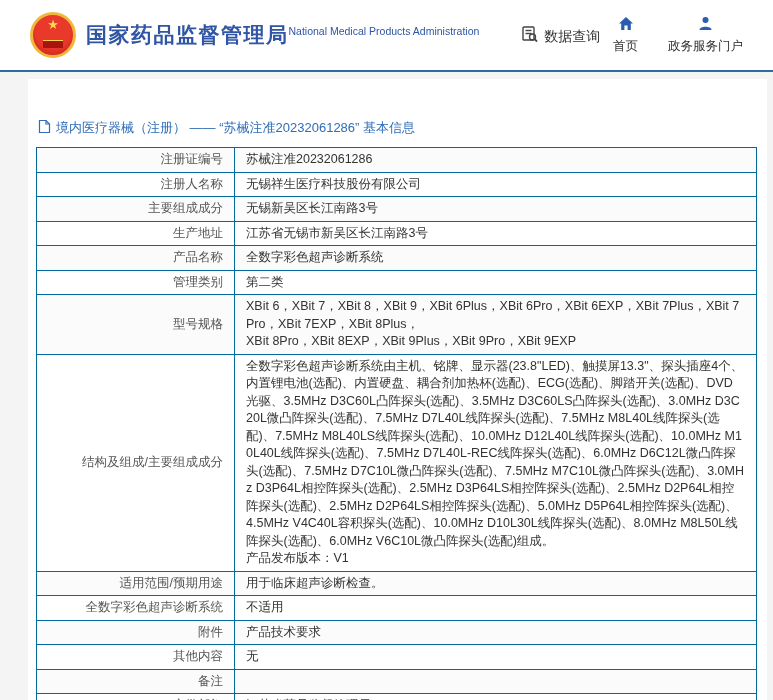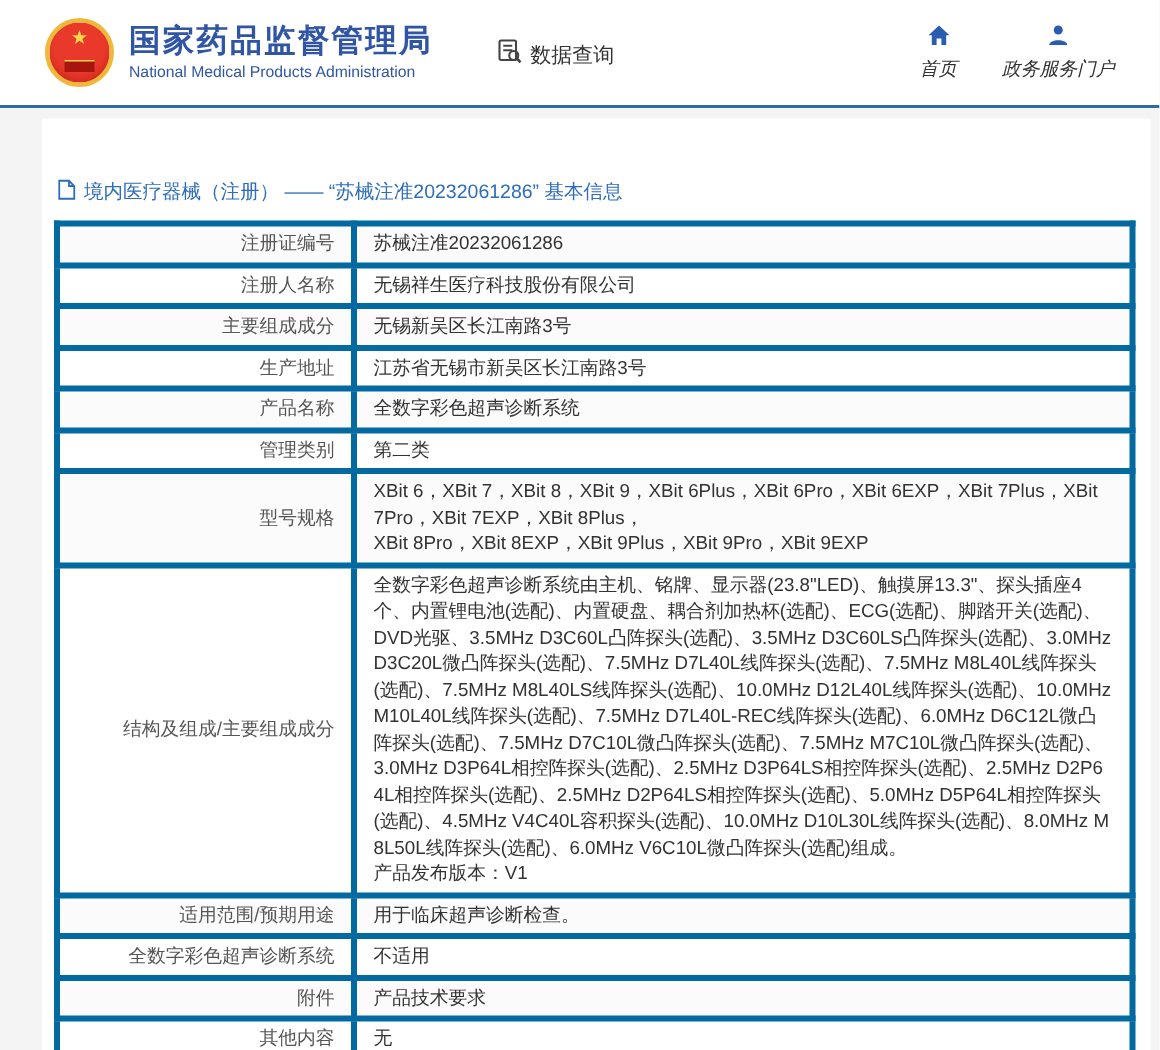--- a/index.html
+++ b/index.html
@@ -24,28 +24,28 @@
     position:relative; flex:0 0 auto;
   }
   .emblem::before {
     content:"★"; position:absolute; top:2px; left:0; right:0;
     text-align:center; color:#ffd84d; font-size:13px; line-height:16px;
   }
   .emblem::after {
     content:""; position:absolute; left:10px; right:10px; bottom:7px; height:7px;
     background:#a8150e; border-top:1.5px solid #ffd84d;
   }
-  .title-block { display:flex; flex-direction:column; line-height:1.15; }
+  .title-block { display:flex; flex-direction:row; line-height:1.15; }
   .site-title { font-size:21px; font-weight:bold; color:#2f55a4; letter-spacing:1.5px; }
   .site-subtitle { font-size:10.5px; color:#2f55a4; margin-top:2px; }
   .data-query {
     margin-left:42px; display:flex; align-items:flex-end; gap:5px;
     font-size:14px; color:#333; cursor:pointer;
   }
-  .top-nav { margin-left:auto; display:flex; gap:30px;font-style:italic; }
+  .top-nav { margin-left:auto; display:flex; gap:30px; }
   .nav-item {
     display:flex; flex-direction:column; align-items:center; gap:4px;
     font-size:12.5px; color:#333; text-decoration:none; cursor:pointer;
   }
   .blue-line { height:2px; background:#2e6da4; }
   
   .card {
     margin:7px 6px 0 28px;
     background:#fff;
     padding:8px 10px 14px 8px;
@@ -56,21 +56,21 @@
     color:#2e6db8; font-size:13px;
     padding:4px 0 10px 2px;
     margin-top:28px;
   }
   
   table.info {
     width:100%; border-collapse:collapse;
     font-size:12.5px; table-layout:fixed;
   }
   table.info td {
-    border:4px solid #0369a1;
+    border:1px solid #0369a1;
     padding:3px 11px;
     line-height:1.4;
     vertical-align:middle;
   }
   table.info tr:nth-child(odd) td { background:#fbfbfb; }
   td.label {
     width:198px; text-align:right; color:#555;
     white-space:nowrap;
   }
   td.value {

